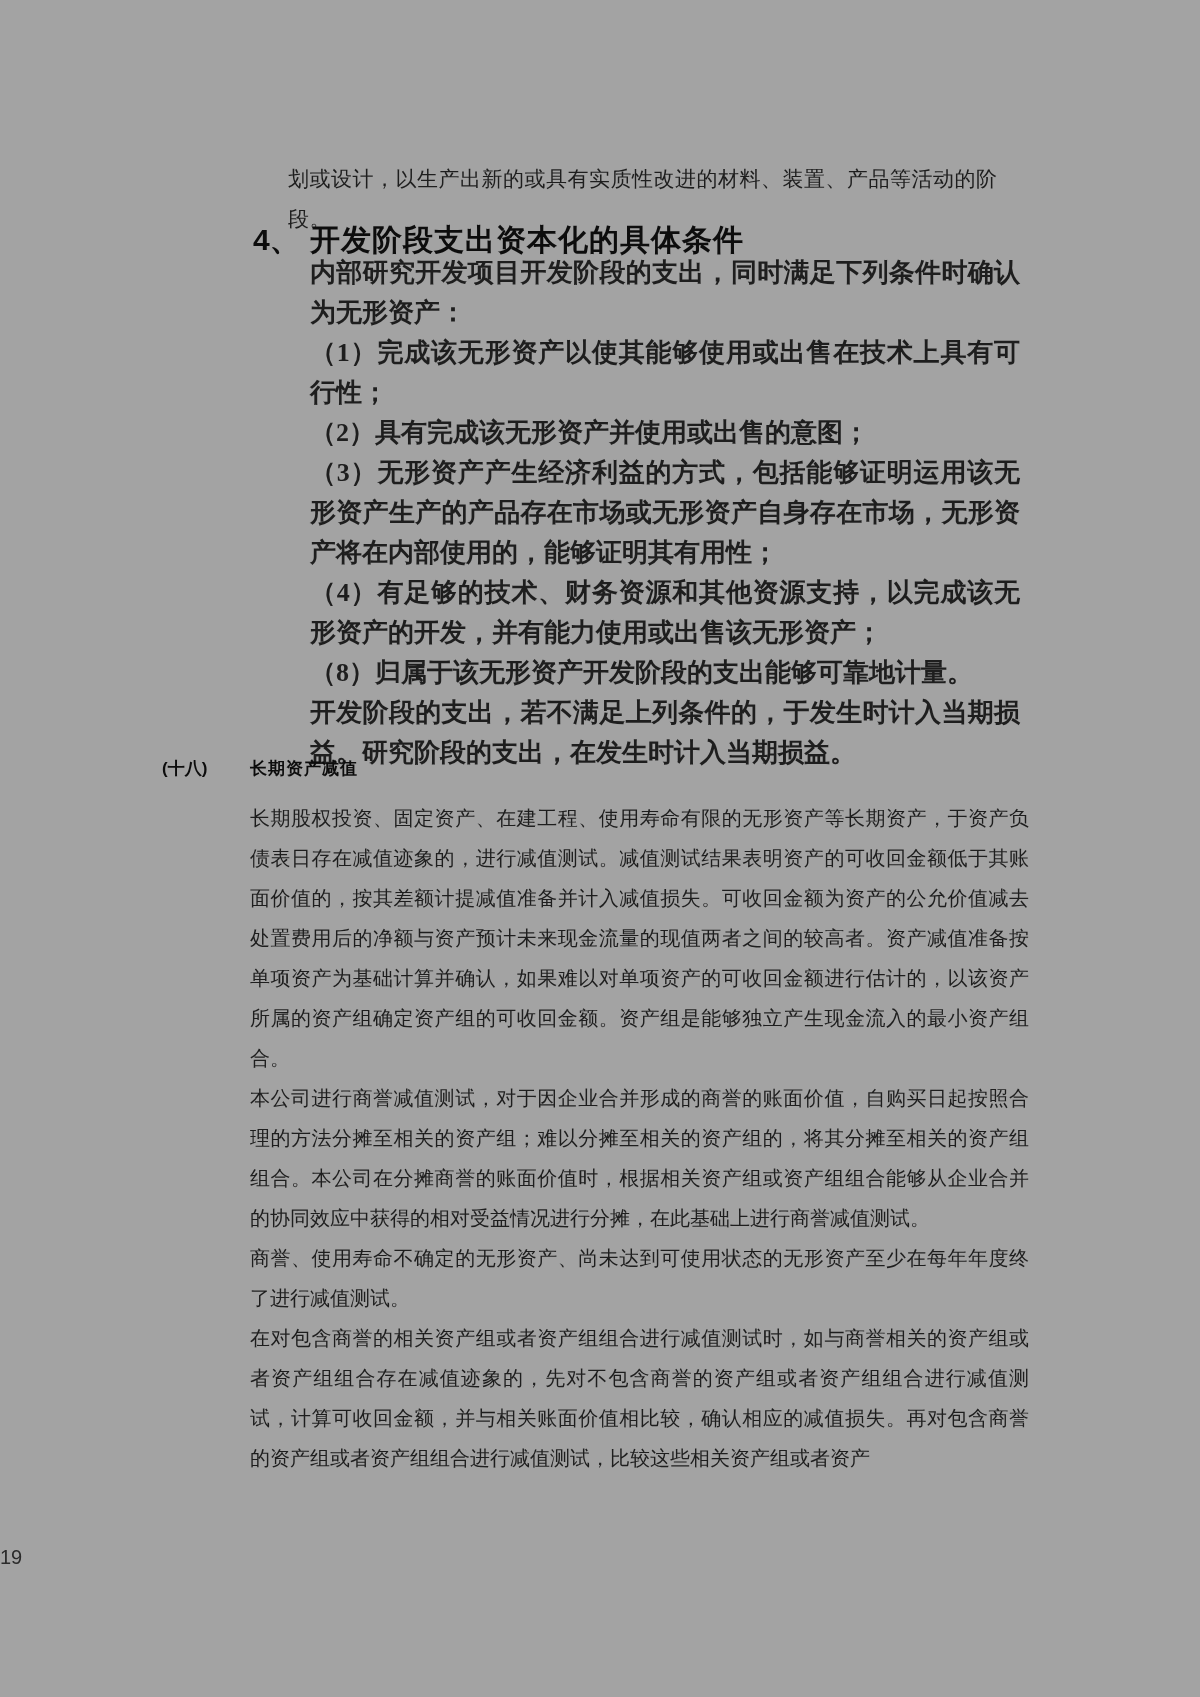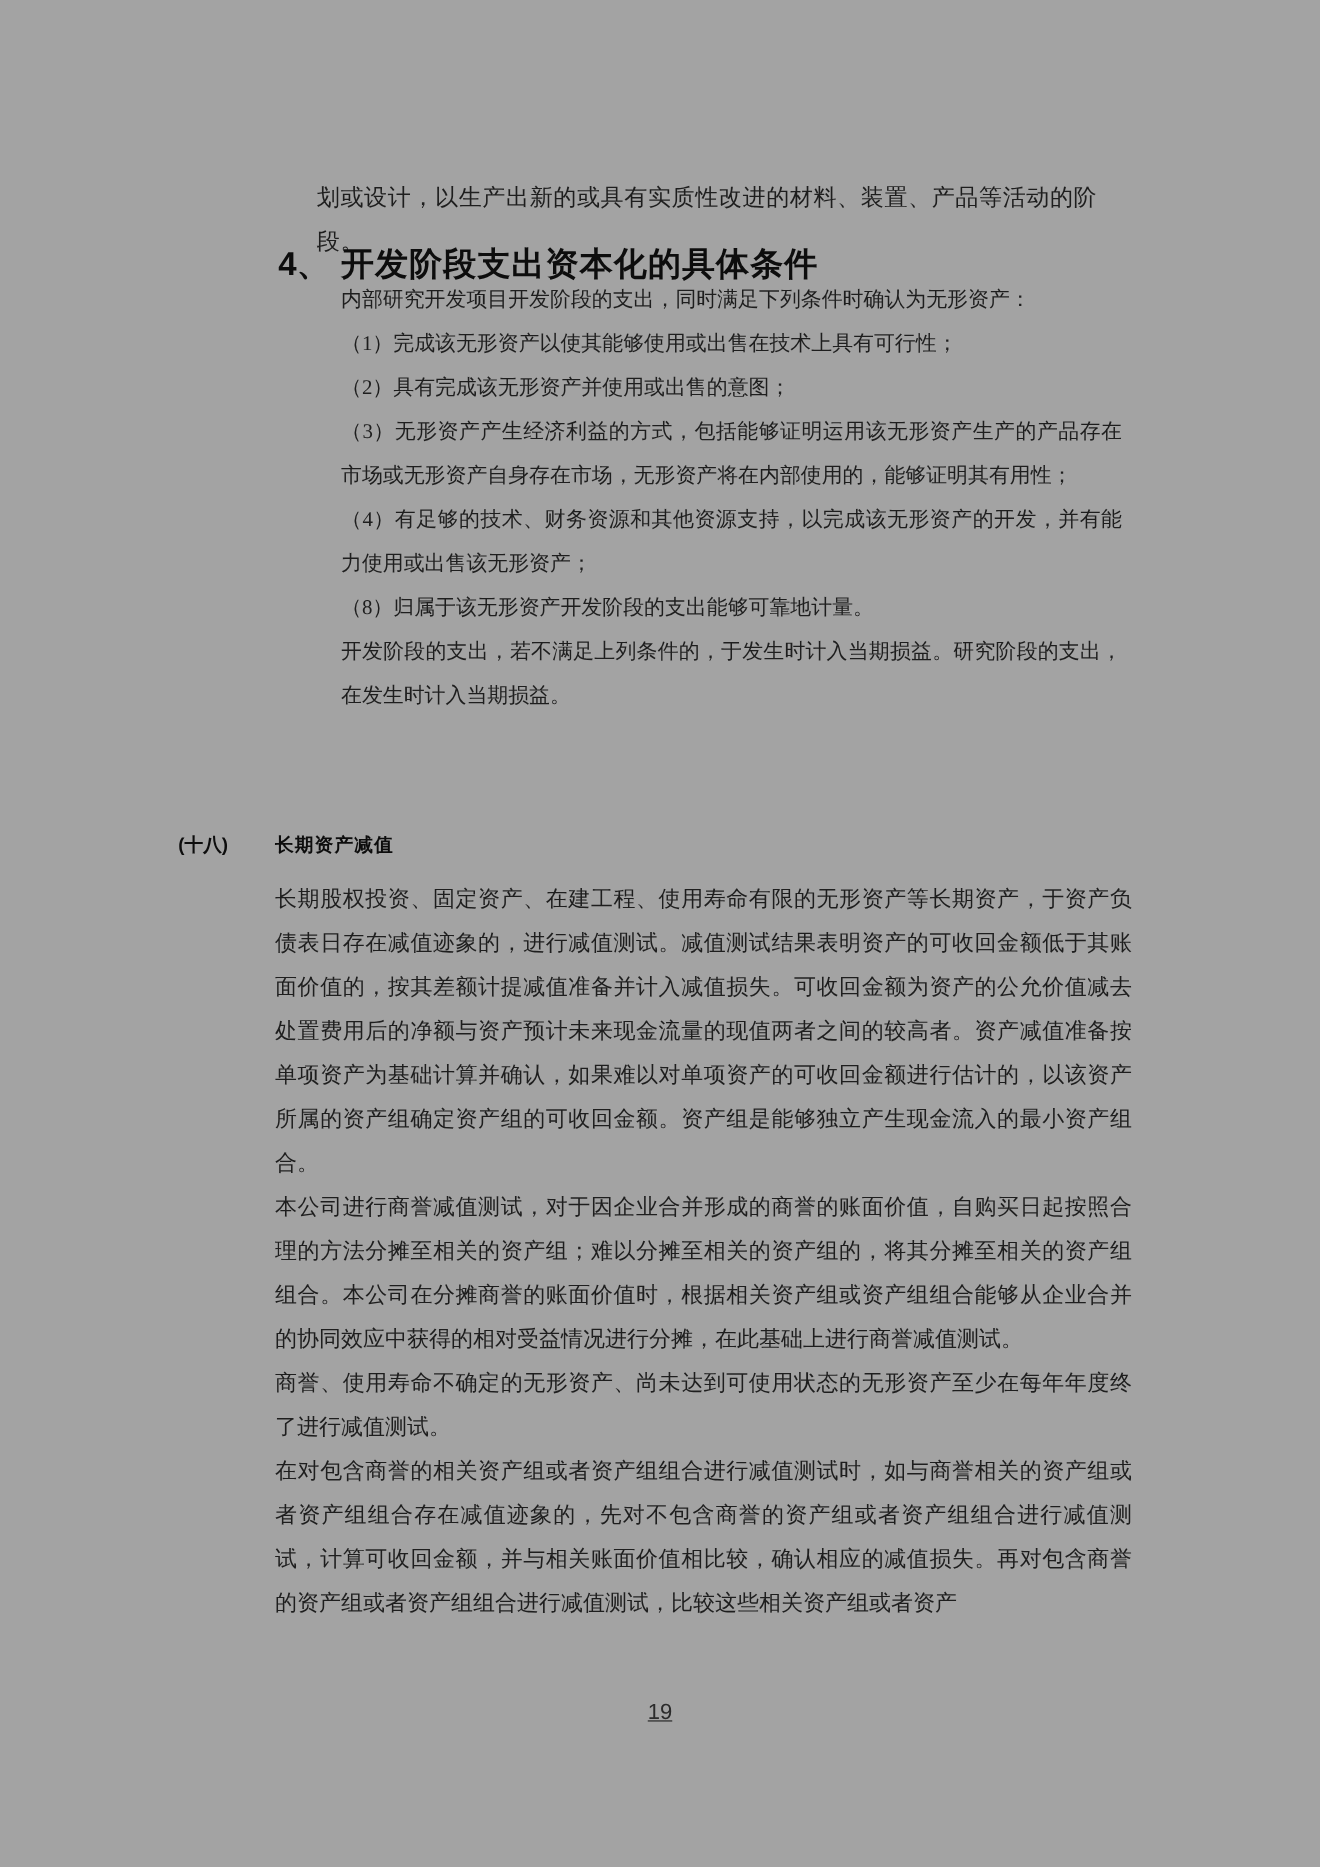--- a/index.html
+++ b/index.html
@@ -47,23 +47,24 @@
     display: inline;
     letter-spacing: 1px;
   }
 
   
   .sec4-body {
     position: absolute;
     left: 310px;
     top: 253px;
     width: 710px;
-    font-size: 19px;
+    font-size: 26px;
     line-height: 40px;
     text-align: justify;
+    font-weight: bold;
   }
   .sec4-body p {
     margin: 0;
   }
 
   
   .sec18-head {
     position: absolute;
     left: 162px;
     top: 757px;
@@ -94,22 +95,21 @@
   .sec18-body p {
     margin: 0;
   }
 
   
   .page-footer {
     position: absolute;
     left: 0;
     top: 1546px;
     width: 100%;
-    text-align: center;
-    text-decoration: underline;
+    text-align: left;
   }
   .page-number {
     font-family: "Liberation Sans", "DejaVu Sans", sans-serif;
     font-size: 20px;
     color: #2b2b2b;
   }
 </style>
 </head>
 <body>
 

